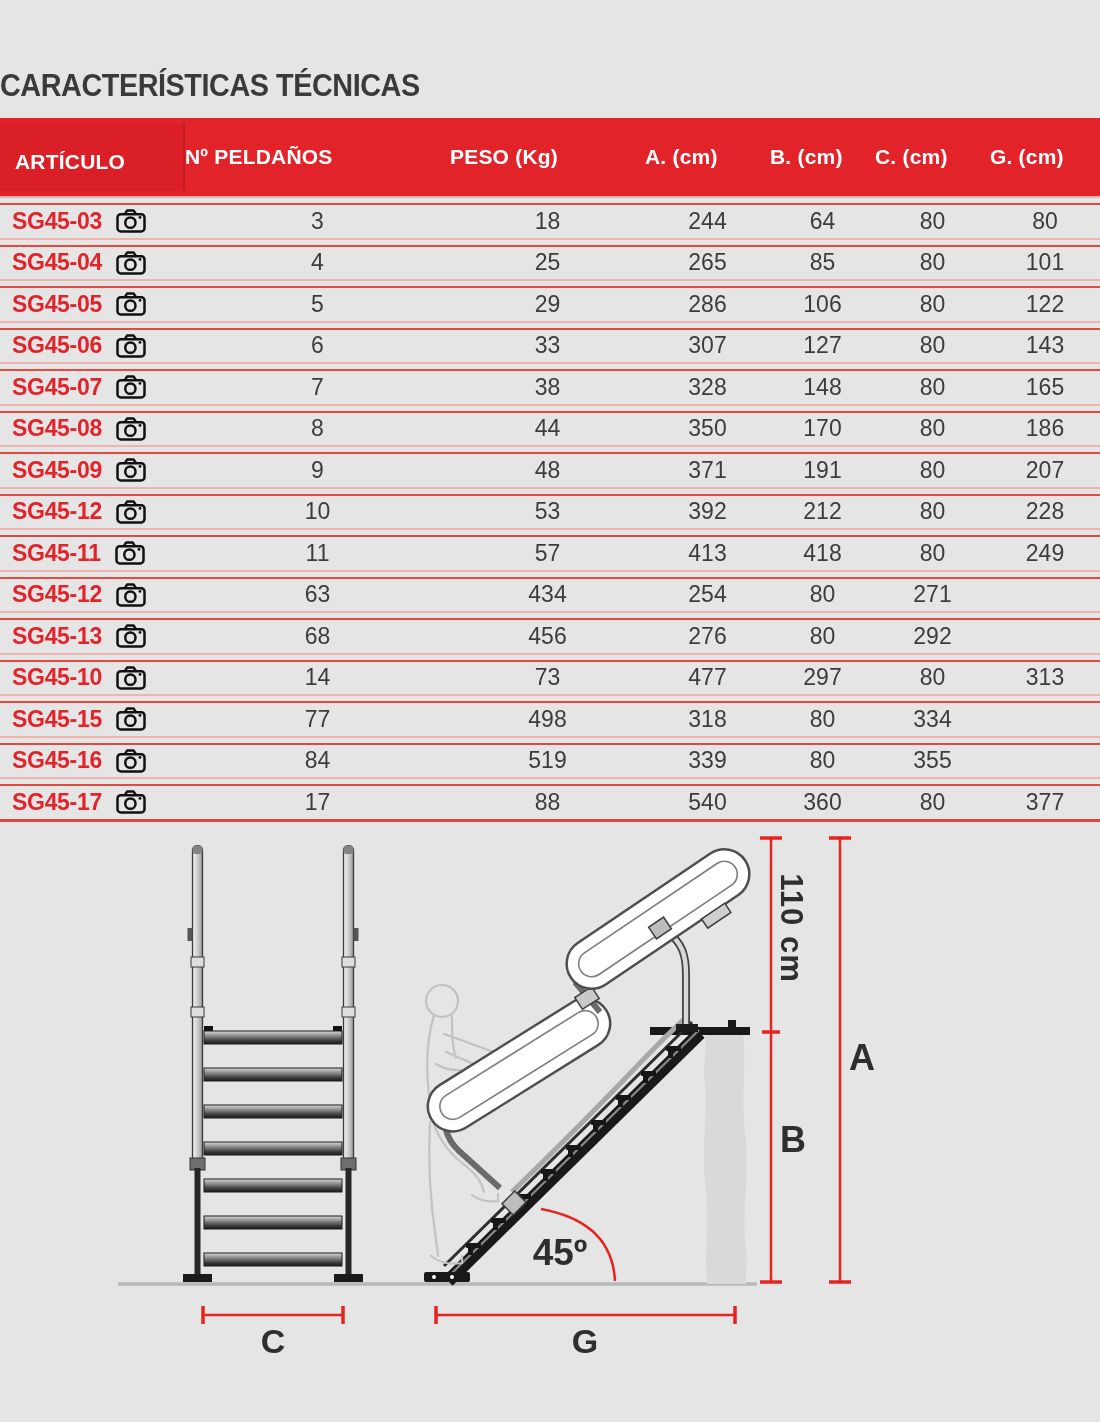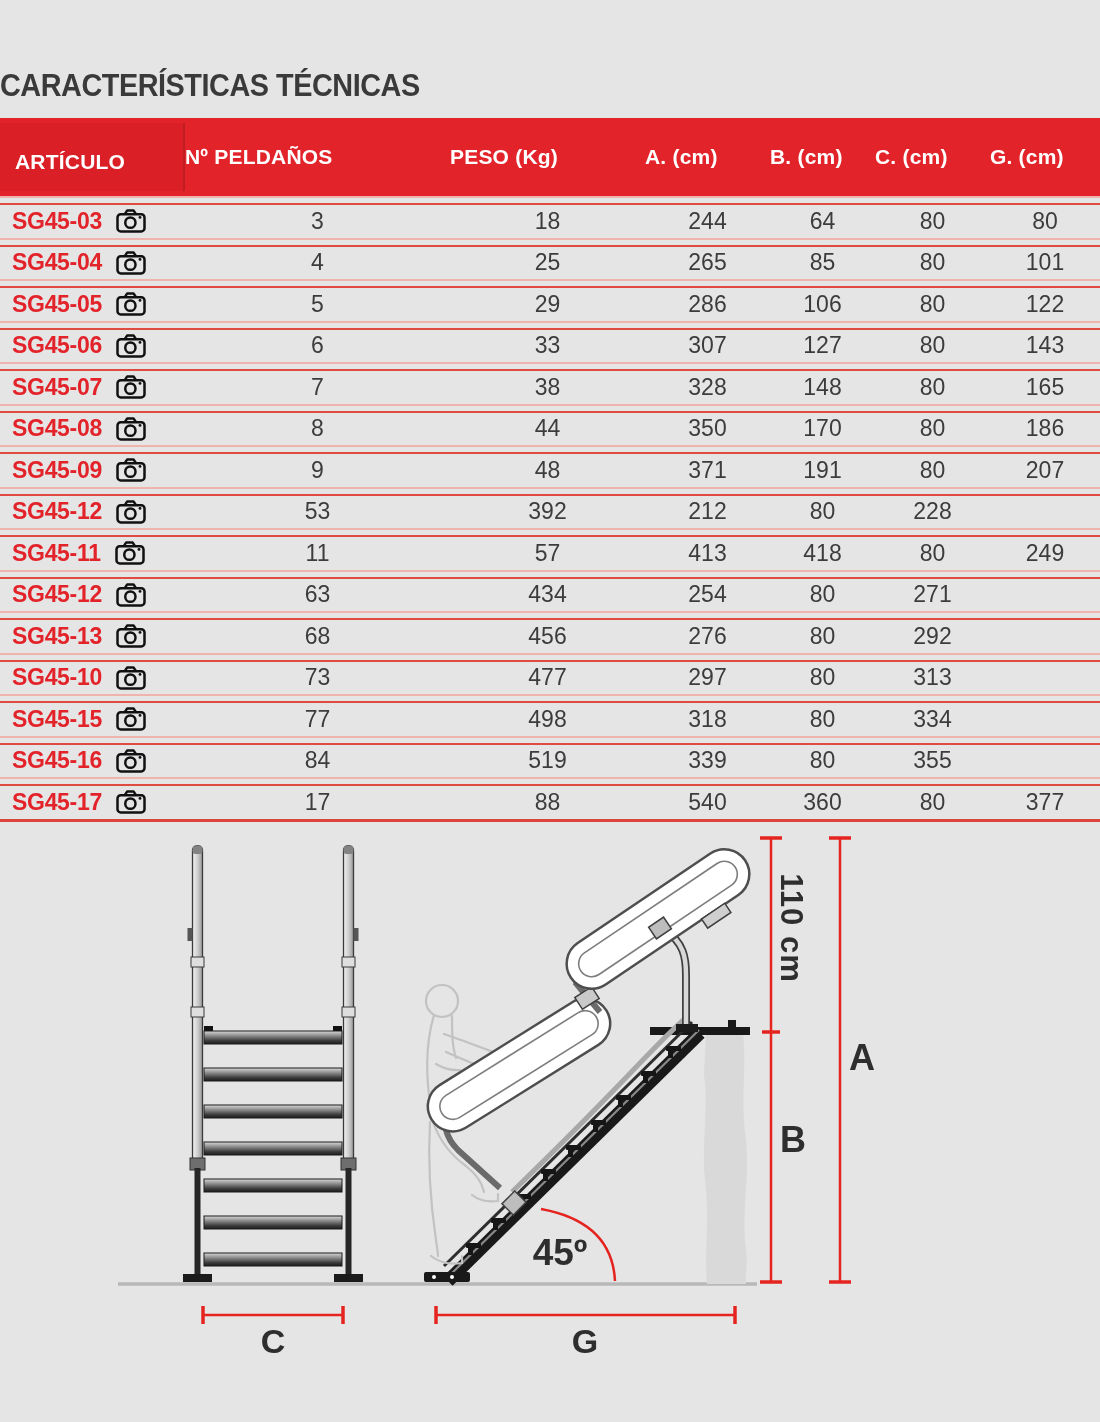--- a/index.html
+++ b/index.html
@@ -214,20 +214,21 @@
         <span class="code">SG45-12</span>
         <span class="cam" hidden="">
           <svg width="30" height="24" viewBox="0 0 24 19">
             <rect x="1.2" y="4" width="21.6" height="13.8" rx="2.6" fill="none" stroke="#111" stroke-width="2"></rect>
             <path d="M7 4 L9 1 H14 L16 4" fill="none" stroke="#111" stroke-width="2" stroke-linejoin="round"></path>
             <circle cx="11.5" cy="10.8" r="4.1" fill="none" stroke="#111" stroke-width="2"></circle>
             <circle cx="19.2" cy="6.6" r="1.15" fill="#111"></circle>
           </svg>
         </span>
       </div>
+      <div class="cell val">10</div>
       <div class="cell val">53</div>
       <div class="cell val">392</div>
       <div class="cell val">212</div>
       <div class="cell val">80</div>
       <div class="cell val">228</div>
     </div>
 
     <div class="sep"></div>
     <div class="grid-row row">
       <div class="cell c0">
@@ -295,20 +296,21 @@
         <span class="code">SG45-10</span>
         <span class="cam" hidden="">
           <svg width="30" height="24" viewBox="0 0 24 19">
             <rect x="1.2" y="4" width="21.6" height="13.8" rx="2.6" fill="none" stroke="#111" stroke-width="2"></rect>
             <path d="M7 4 L9 1 H14 L16 4" fill="none" stroke="#111" stroke-width="2" stroke-linejoin="round"></path>
             <circle cx="11.5" cy="10.8" r="4.1" fill="none" stroke="#111" stroke-width="2"></circle>
             <circle cx="19.2" cy="6.6" r="1.15" fill="#111"></circle>
           </svg>
         </span>
       </div>
+      <div class="cell val">14</div>
       <div class="cell val">73</div>
       <div class="cell val">477</div>
       <div class="cell val">297</div>
       <div class="cell val">80</div>
       <div class="cell val">313</div>
     </div>
 
     <div class="sep"></div>
     <div class="grid-row row">
       <div class="cell c0">

